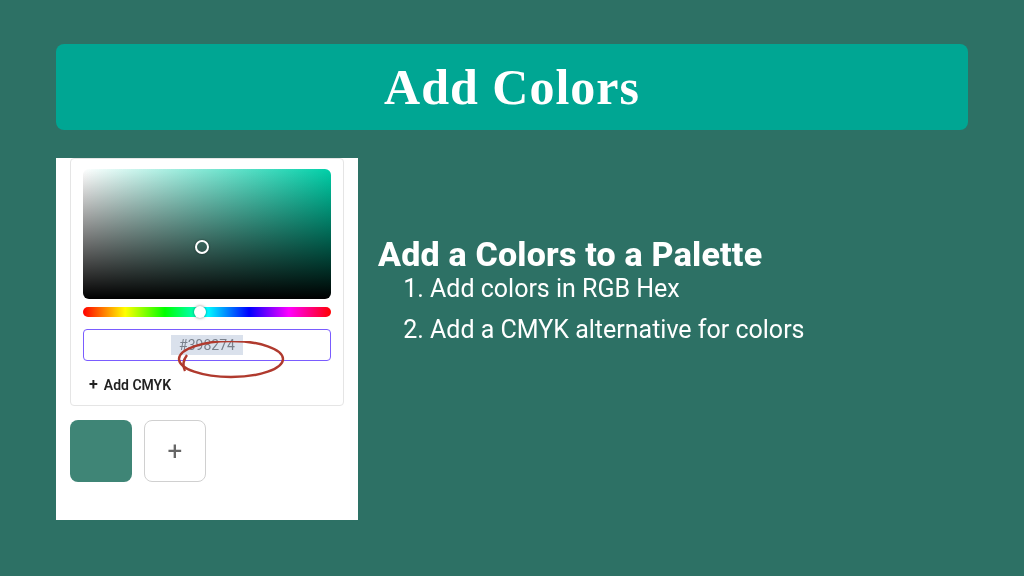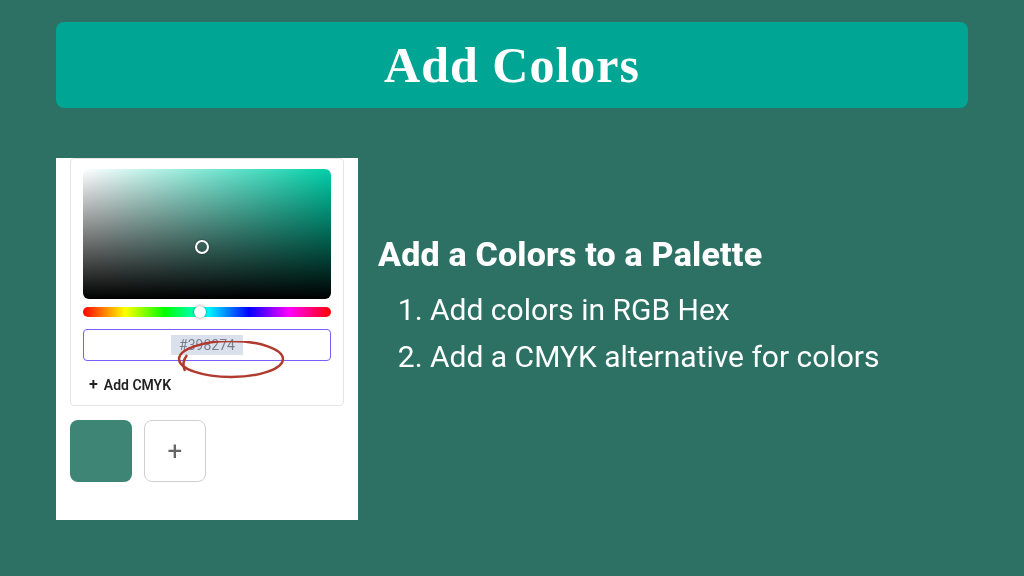--- a/index.html
+++ b/index.html
@@ -6,21 +6,21 @@
   html, body { width: 1024px; height: 576px; }
   body {
     background: #2d7165;
     font-family: -apple-system, BlinkMacSystemFont, "Segoe UI", Roboto, sans-serif;
     position: relative;
     overflow: hidden;
   }
   .title-banner {
     position: absolute;
     left: 56px;
-    top: 22px;
+    top: 44px;
     width: 912px;
     height: 86px;
     background: #00a693;
     border-radius: 8px;
     display: flex;
     align-items: center;
     justify-content: center;
   }
   .title-text {
     color: #fff;
@@ -156,27 +156,26 @@
   .content {
     position: absolute;
     left: 378px;
     top: 234px;
     width: 600px;
     color: #fff;
   }
   .content-heading {
     font-size: 34px;
     font-weight: 800;
-    margin-bottom: 18px;
     letter-spacing: 0.2px;
   }
   .content-list {
     list-style: decimal;
     margin-left: 52px;
-    font-size: 30px;
+    font-size: 25px;
     font-weight: 400;
   }
   .content-list li { margin-bottom: 12px; }
 </style>
 </head>
 <body>
 
 <div class="title-banner">
   <div class="title-text">Add Colors</div>
 </div>

